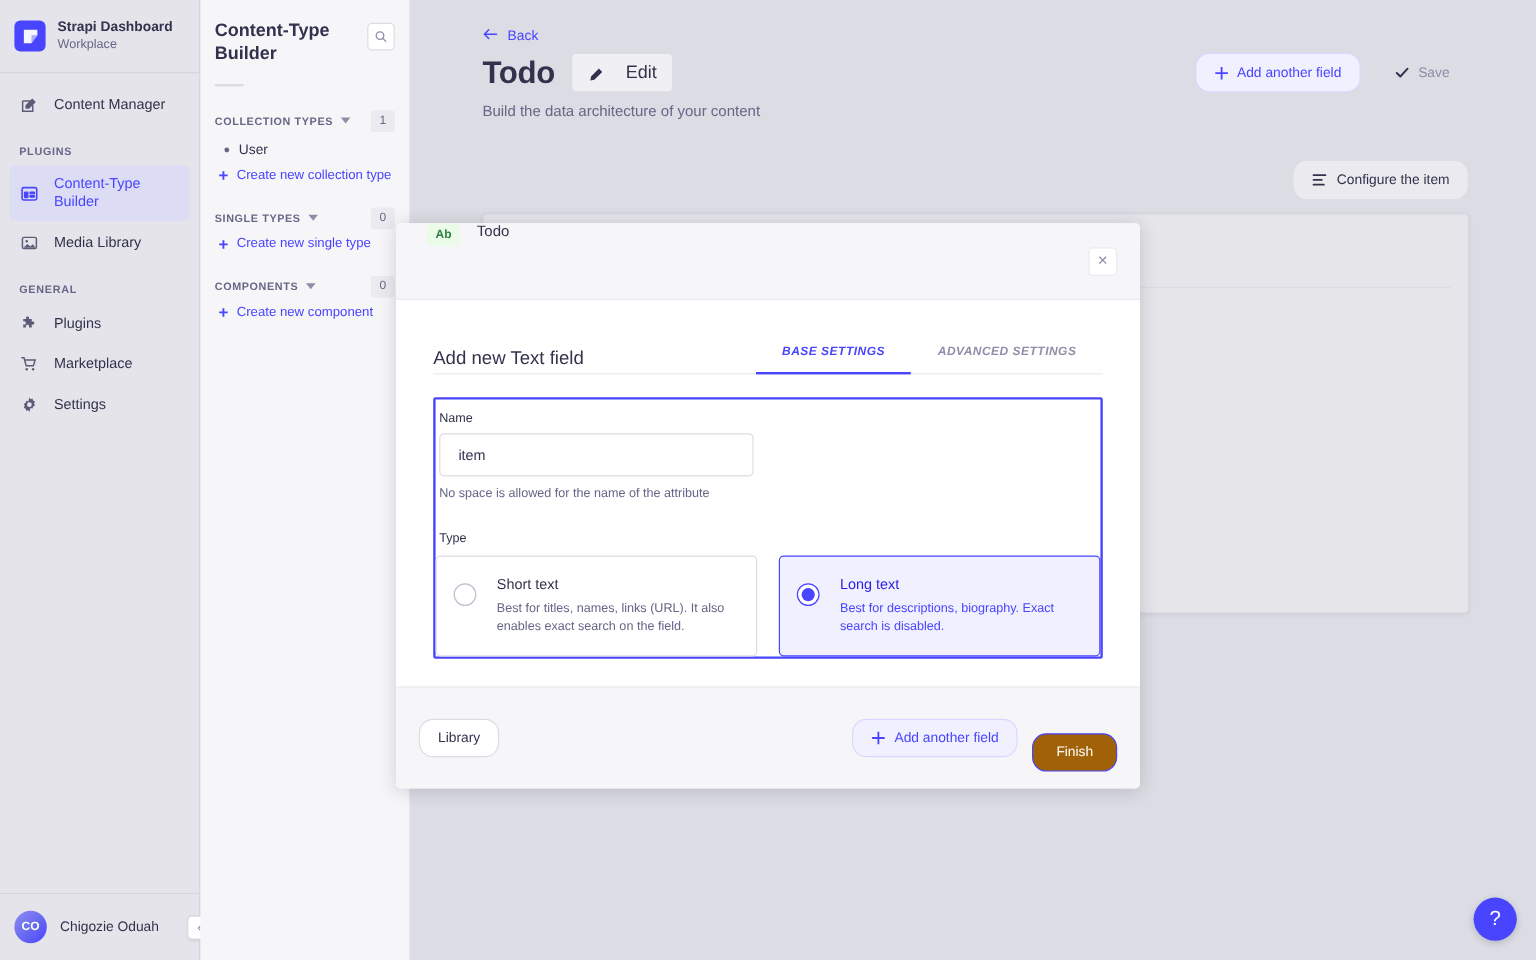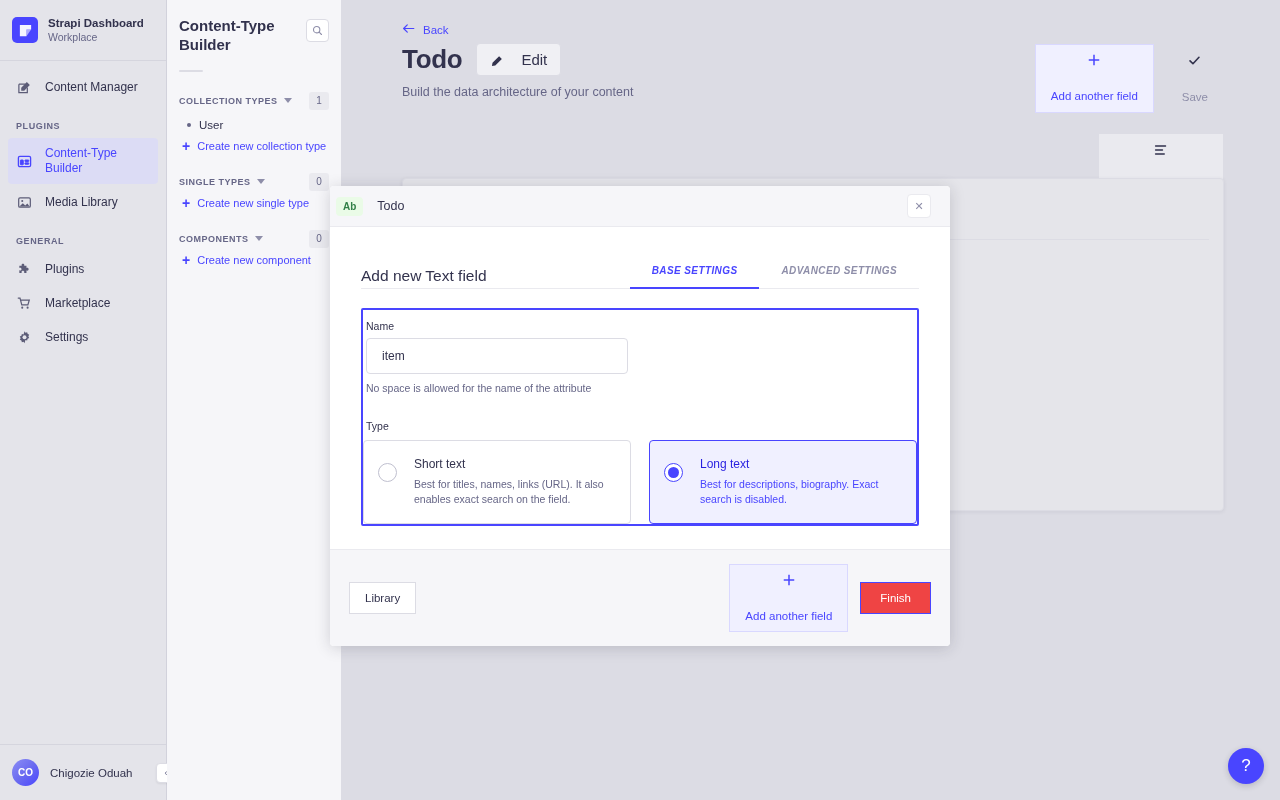--- a/index.html
+++ b/index.html
@@ -106,22 +106,22 @@
   .title-row { display:flex; align-items:center; gap:14px; padding: 7px 0 0 60px; }
   .page-title { font-size: 26px; font-weight: bold; color:#32324d; letter-spacing:-.3px;}
   .edit-btn {
     display:flex; align-items:flex-end; gap:18px; background:#f0f0f4; border:1px solid #dcdce4;
     border-radius:4px; padding: 7px 13px; font-size: 15px; color:#32324d; cursor:pointer;
   }
   .page-sub { padding: 9px 0 0 60px; font-size: 12.5px; color:#666687; }
 
   .header-actions { position:absolute; right: 56px; top: 44px; display:flex; gap: 12px; }
   .btn {
-    display:flex; align-items:center; gap:24px; border-radius:0; padding: 9px 15px;
-    font-size: 11.5px; cursor:pointer; border: 1px solid transparent; white-space: nowrap; flex-direction: column;
+    display:flex; align-items:center; gap:7px; border-radius:12px; padding: 9px 15px;
+    font-size: 11.5px; cursor:pointer; border: 1px solid transparent; white-space: nowrap;
   }
   .btn-secondary { background:#f0f0ff; border-color:#d9d8ff; color:#4945ff; }
   .btn-disabled { background:#dcdce4; border-color:#dcdce4; color:#8e8ea9; cursor:default;}
   .btn-ghost { background:#eaeaef; border-color:#dcdce4; color:#32324d;}
 
   .configure-row { position:absolute; right: 56px; top: 133px; }
 
   .content-panel {
     position:absolute; left: 60px; top: 178px; width: 822px; height: 333px;
     background: #e5e5ea; border: 1px solid #dcdce4; border-radius: 4px;
@@ -137,22 +137,22 @@
     box-shadow: 0 2px 6px rgba(33,33,52,.2);
   }
 
   
   .modal {
     position:absolute; left: 330px; top: 186px; width: 620px;
     background:#fff; border-radius: 4px; overflow: hidden;
     box-shadow: 0 2px 15px rgba(33,33,52,.18);
   }
   .modal-head {
-    background:#f6f6f9; height: 41px; display:flex; align-items:center;
-    padding: 0 6px; border-bottom: 1px solid #eaeaef; position: relative;
+    background:#f6f6f9; height: 64px; display:flex; align-items:flex-start;
+    padding: 0 26px; border-bottom: 1px solid #eaeaef; position: relative;
   }
   .type-badge {
     background:#eafbe7; color:#328048; font-size:10px; font-weight:bold;
     border-radius:4px; padding: 4px 7px; margin-right: 14px;
   }
   .modal-head-title { font-size: 12.5px; color:#32324d; }
   .modal-close {
     position:absolute; right: 19px; top: 50%; transform: translateY(-50%);
     width: 24px; height: 24px; background:#fff; border:1px solid #eaeaef;
     border-radius:4px; display:flex;align-items:center;justify-content:center;
@@ -203,21 +203,21 @@
   .type-card-desc { font-size: 10.5px; color:#666687; line-height:1.45; max-width: 205px;}
   .type-card.selected .type-card-desc { color:#4945ff; }
 
   .modal-foot {
     display:flex; align-items:center; justify-content: space-between;
     background:#f6f6f9; border-top:1px solid #eaeaef; padding: 14px 19px;
     margin-top: 23px;
   }
   .foot-right { display:flex; gap:12px; align-items:center; }
   .btn-white { background:#fff; border:1px solid #dcdce4; color:#32324d; }
-  .btn-primary { background:#ef4444; border-color:#4945ff; color:#fff; padding: 9px 19px;}
+  .btn-primary { background:#a16207; border-color:#4945ff; color:#fff; padding: 9px 19px; margin-top: 24px;}
   .icon-sm { display:flex;align-items:center;justify-content:center; }
 </style>
 </head>
 <body>
 
 <div id="root">
 
   <div class="leftnav">
     <div class="brand">
       <div class="brand-logo">

